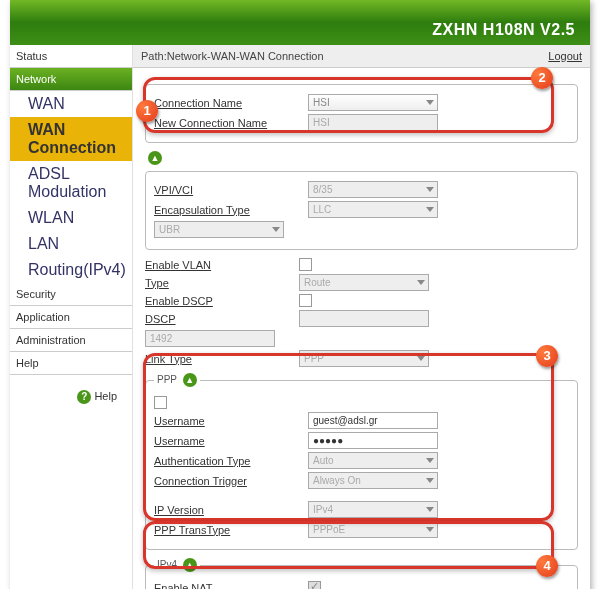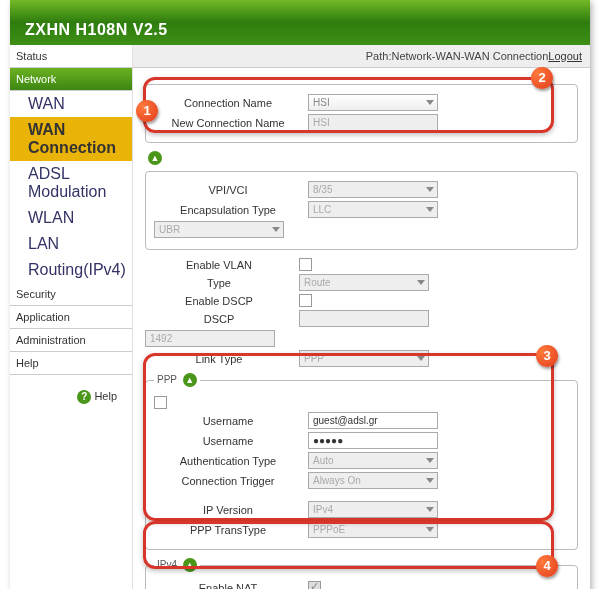--- a/index.html
+++ b/index.html
@@ -13,21 +13,21 @@
     width: 580px;
     margin: 0 auto;
     box-shadow: 2px 2px 6px rgba(0,0,0,0.3);
     background: #fff;
     position: relative;
   }
   .header {
     height: 45px;
     background: linear-gradient(to bottom, #72b826 0%, #2e7d0e 50%, #3e8f17 100%);
     color: #fff;
-    text-align: left;
+    text-align: right;
     padding: 0 15px;
     line-height: 60px;
     font-size: 16px;
     font-weight: bold;
     letter-spacing: 0.5px;
   }
   .main {
     display: flex;
     min-height: 540px;
   }
@@ -84,21 +84,21 @@
     flex: 1;
     padding: 0;
     position: relative;
   }
   .path-bar {
     background: #eee;
     border-bottom: 1px solid #ccc;
     padding: 5px 8px;
     font-size: 11px;
     display: flex;
-    justify-content: flex-end;
+    justify-content: space-between;
   }
   .path-bar a { color: #333; text-decoration: underline; cursor: pointer; }
   .form-area {
     padding: 10px 12px;
   }
   fieldset.section {
     border: 1px solid #bbb;
     border-radius: 4px;
     margin: 6px 0 8px 0;
     padding: 6px 8px 8px 8px;
@@ -122,25 +122,26 @@
     margin-left: 3px;
     cursor: pointer;
   }
   .row {
     display: flex;
     align-items: center;
     margin: 3px 0;
   }
   .row label {
     width: 148px;
-    text-align: center;
+    text-align: left;
     padding-right: 6px;
     font-size: 11px;
     color: #333;
     flex: none;
+    text-decoration: underline;
   }
   .sel, .txt {
     width: 130px;
     height: 17px;
     border: 1px solid #aaa;
     background: linear-gradient(#fff, #eee);
     font-size: 10px;
     padding: 0 4px;
     color: #888;
     box-sizing: border-box;

